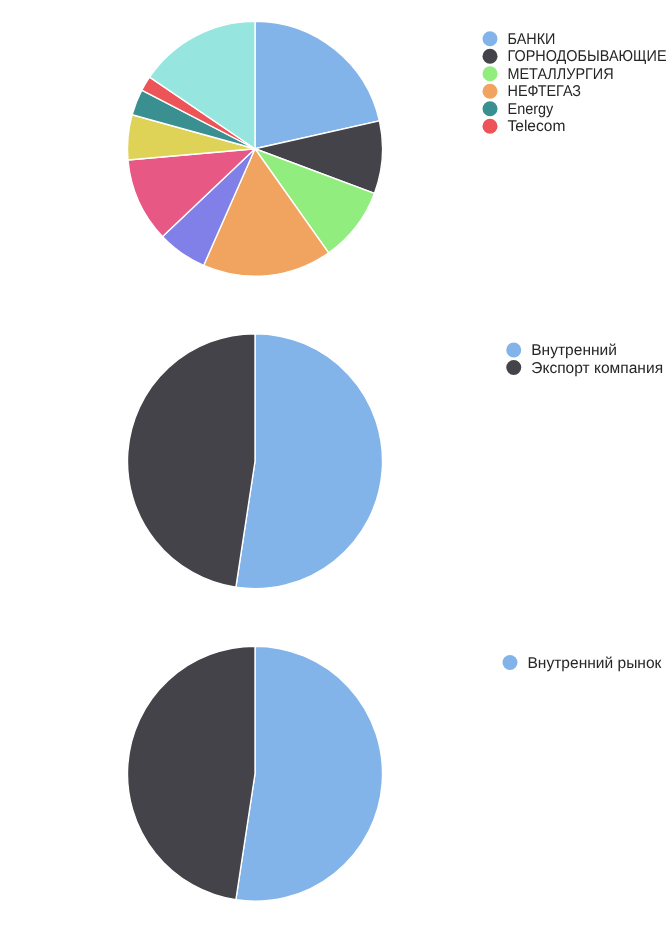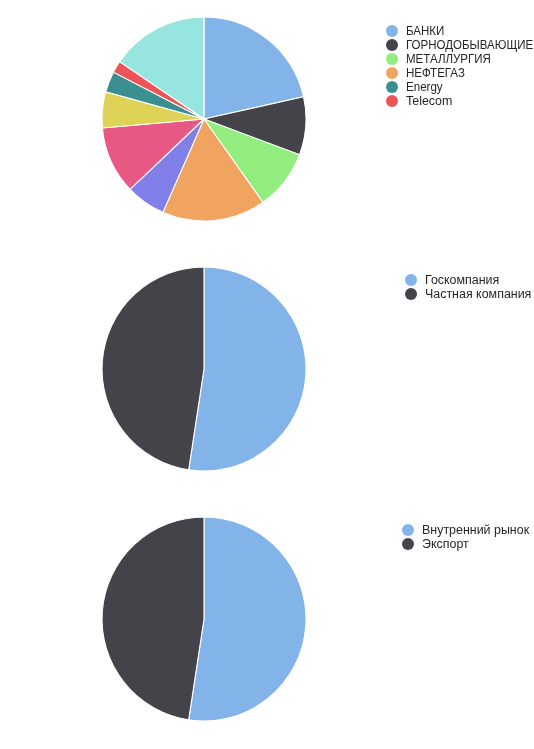--- a/index.html
+++ b/index.html
@@ -66,39 +66,35 @@
   </div>
 
   <div class="panel" style="top:250px">
     <svg class="chart-svg" id="pie-2" width="534" height="250">
         <path d="M 156 119 L 156.000 17.000 A 102 102 0 1 1 140.677 219.842 Z" fill="#82b4ea" stroke="#ffffff" stroke-width="1.1"></path>
         <path d="M 156 119 L 140.677 219.842 A 102 102 0 0 1 156.000 17.000 Z" fill="#434349" stroke="#ffffff" stroke-width="1.1"></path>
       </svg>
     <div class="legend" id="legend-2" style="left:357px;top:23px">
       <div class="legend-row">
         <span class="legend-swatch" style="background: rgb(130, 180, 234);"></span>
-        <span class="legend-label lower">Госкомпания</span>
+        <span class="legend-label lower">Внутренний</span>
       </div>
       <div class="legend-row">
         <span class="legend-swatch" style="background: rgb(67, 67, 73);"></span>
-        <span class="legend-label lower">Частная компания</span>
+        <span class="legend-label lower">Экспорт компания</span>
       </div>
     </div>
   </div>
 
   <div class="panel" style="top:500px">
     <svg class="chart-svg" id="pie-3" width="534" height="250">
         <path d="M 156 119 L 156.000 17.000 A 102 102 0 1 1 140.677 219.842 Z" fill="#82b4ea" stroke="#ffffff" stroke-width="1.1"></path>
         <path d="M 156 119 L 140.677 219.842 A 102 102 0 0 1 156.000 17.000 Z" fill="#434349" stroke="#ffffff" stroke-width="1.1"></path>
       </svg>
     <div class="legend" id="legend-3" style="left:354px;top:23px">
       <div class="legend-row">
         <span class="legend-swatch" style="background: rgb(130, 180, 234);"></span>
         <span class="legend-label lower">Внутренний рынок</span>
       </div>
-      <div class="legend-row">
-        <span class="legend-swatch" style="background: rgb(67, 67, 73);"></span>
-        <span class="legend-label lower">Экспорт</span>
-      </div>
     </div>
   </div>
 
 </div>
 
 </body></html>

